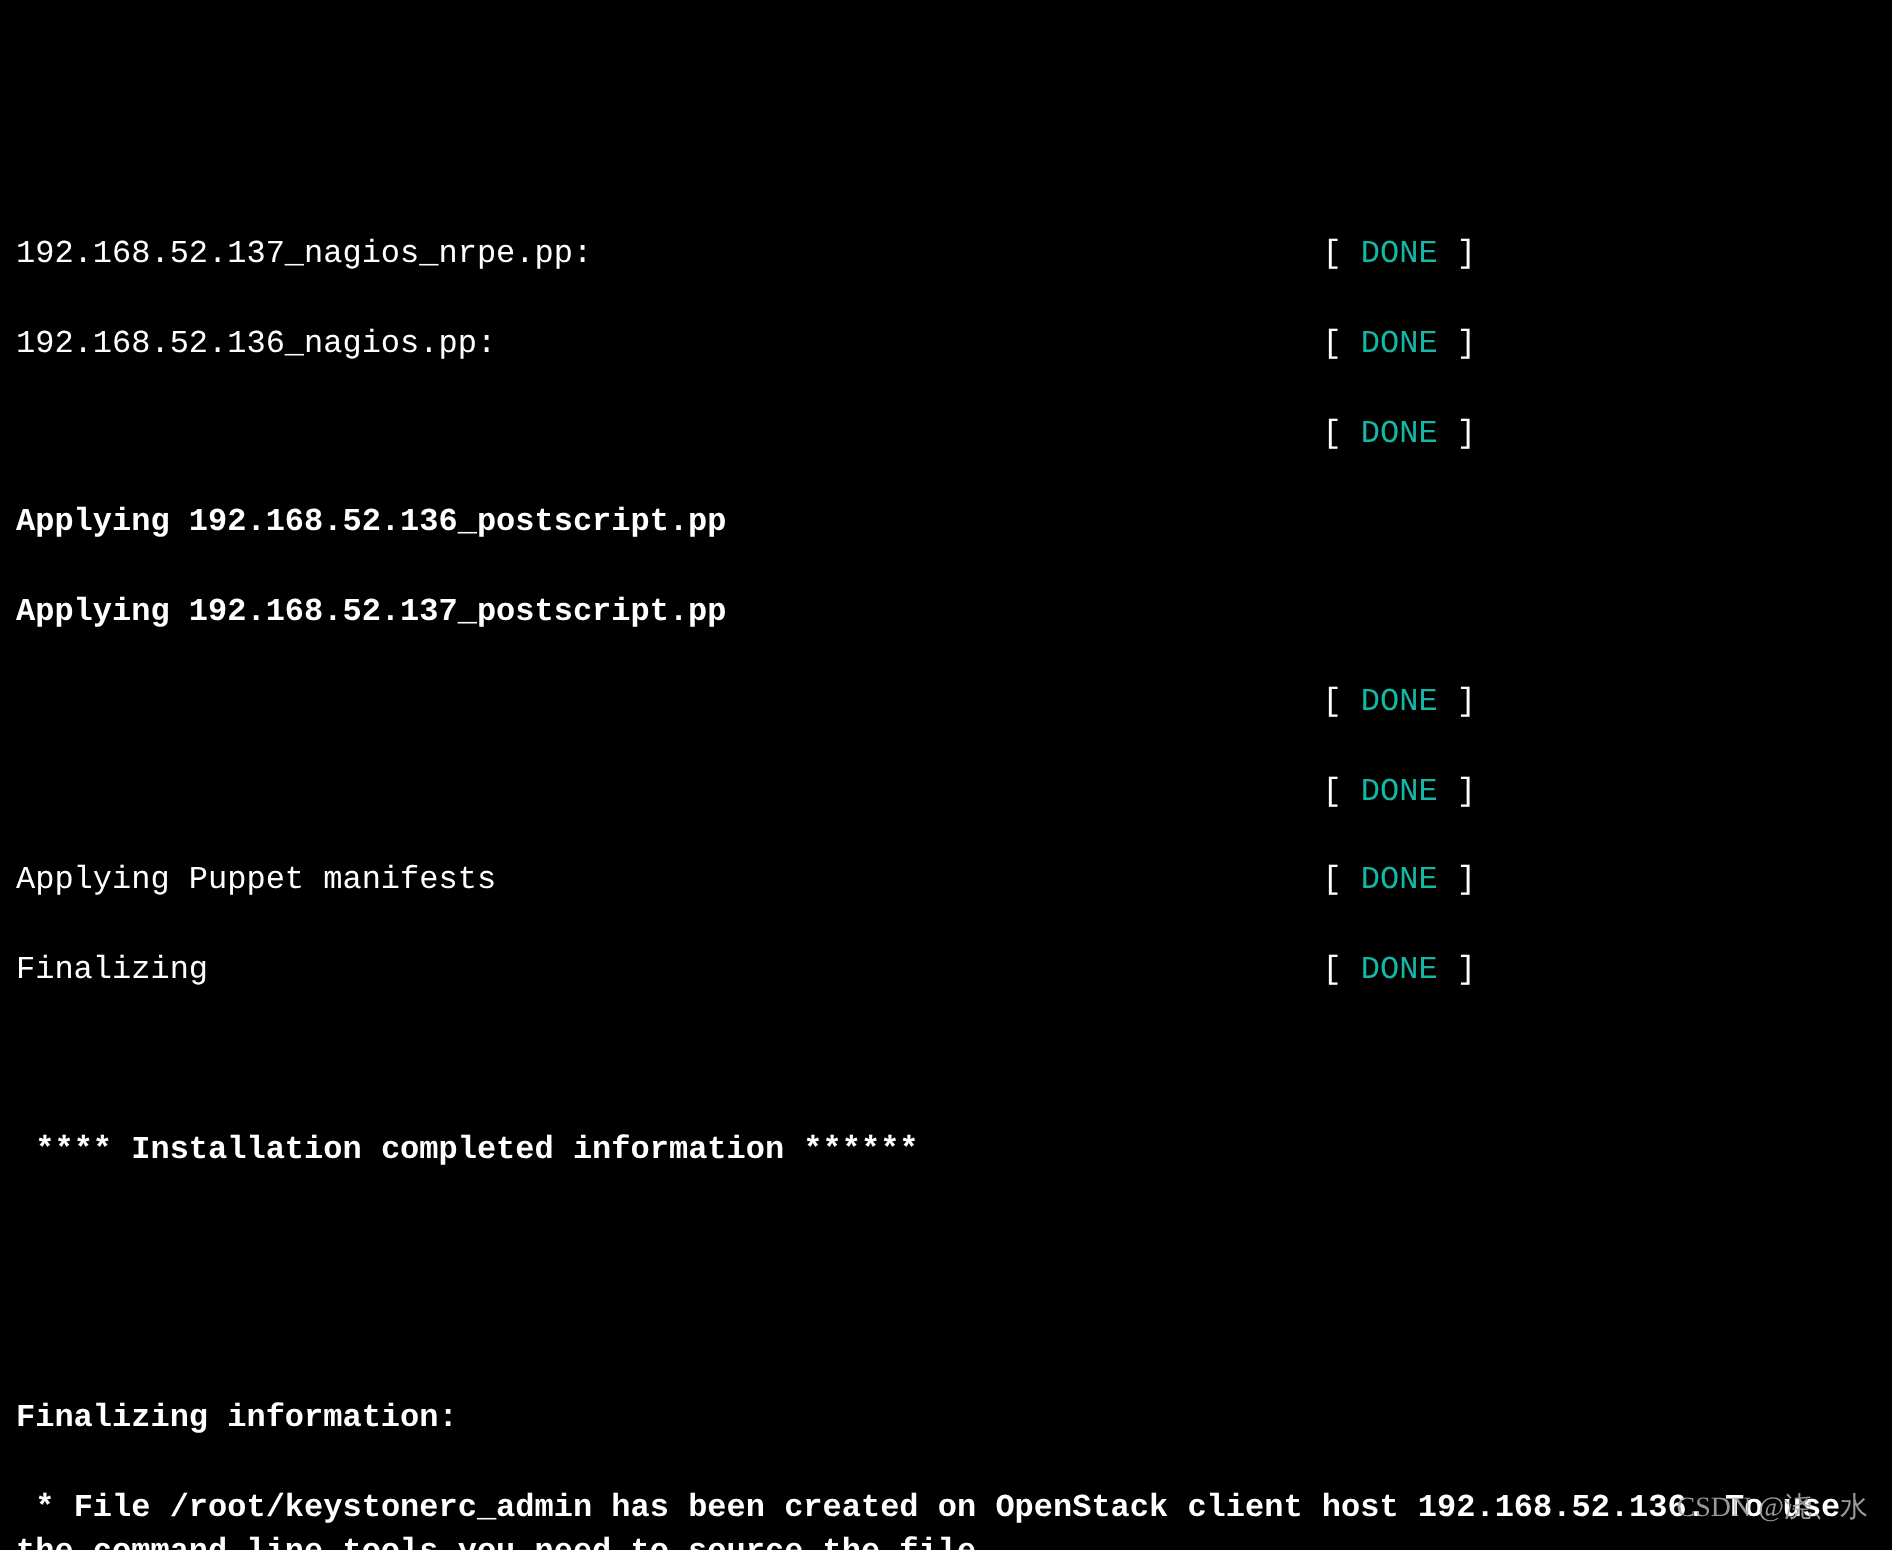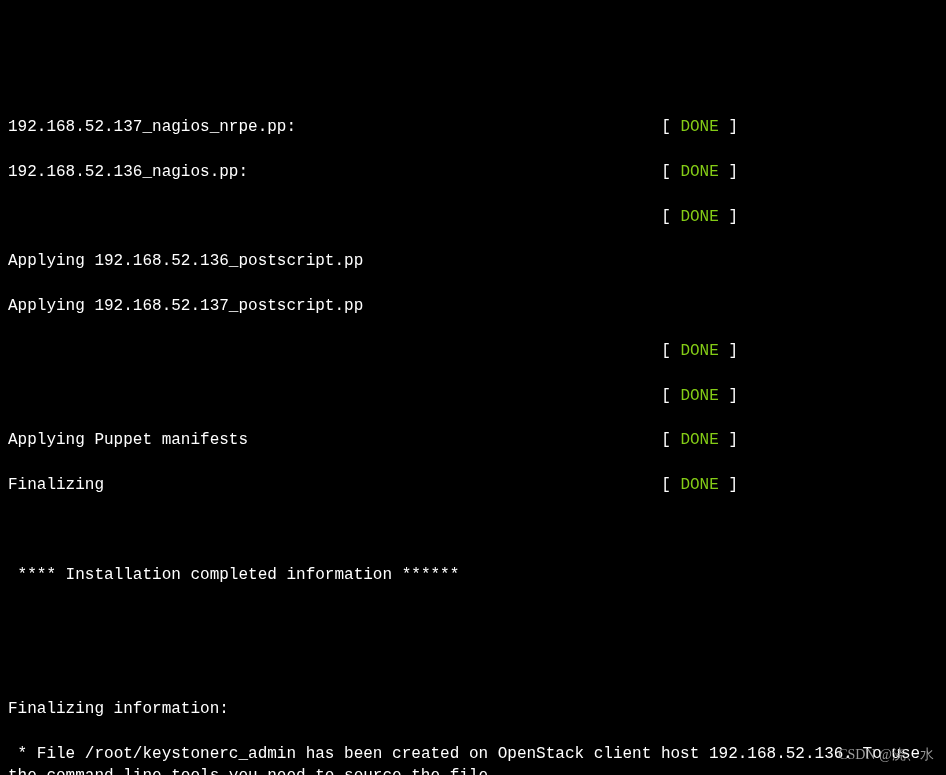--- a/index.html
+++ b/index.html
@@ -8,27 +8,27 @@
     background: #000;
     color: #fff;
     font-family: "Courier New", Consolas, monospace;
     font-size: 16px;
     line-height: 1.4;
     width: 946px;
     box-sizing: border-box;
     white-space: pre-wrap;
     word-break: break-all;
   }
-  .line { display: block; }
+  .line { display: block; font-weight: bold; }
   .status-line { display: flex; gap: 16px; }
   .task { flex: 0 0 auto; }
   .gap { flex: 1 1 auto; }
   .status-wrap { flex: 0 0 auto; padding-right: 200px; }
   .bracket { color: #fff; }
-  .done { color: #84cc16; }
+  .done { color: #14b8a6; }
   .watermark {
     position: fixed;
     right: 12px;
     bottom: 10px;
     color: #aaa;
     font-size: 14px;
     font-family: Liberation Serif, serif;
     opacity: .9;
   }
 </style>

